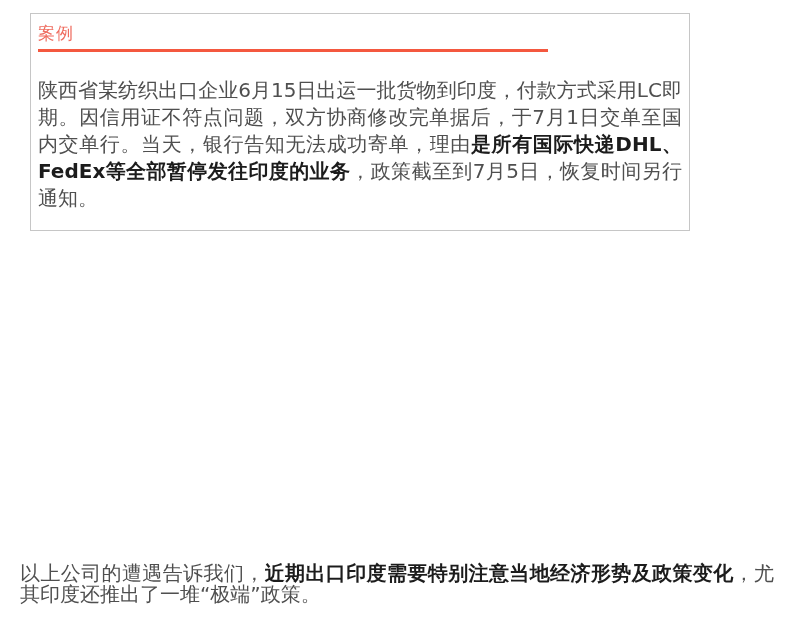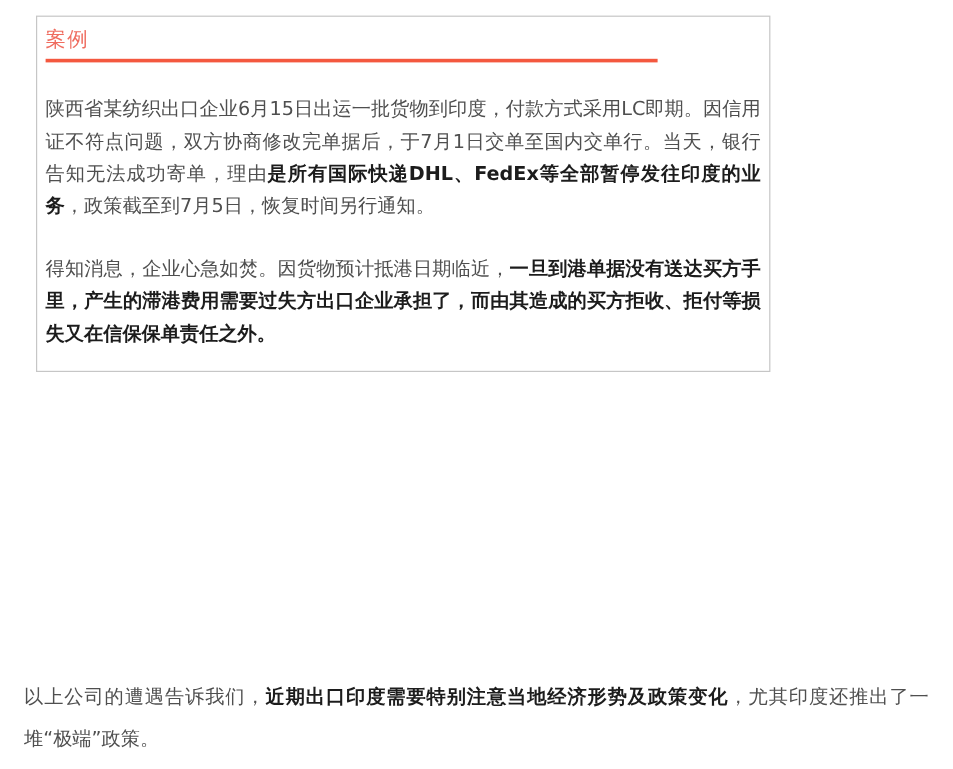--- a/index.html
+++ b/index.html
@@ -12,21 +12,21 @@
     position: relative;
     width: 794px;
     height: 641px;
     background: #ffffff;
     overflow: hidden;
   }
   .case-box {
     position: absolute;
     left: 30px;
     top: 13px;
-    width: 612px;
+    width: 660px;
     box-sizing: border-box;
     border: 1px solid var(--border_color, #c6c6c6);
     background: #ffffff;
     padding: 8px 7px 18px 7px;
   }
   .case-title {
     margin: 0;
     font-size: 17px;
     line-height: 22px;
     font-weight: 400;
@@ -34,51 +34,50 @@
     letter-spacing: 1px;
   }
   .title-underline {
     width: 510px;
     height: 3px;
     background: var(--rule_color, #f4583f);
     margin-top: 5px;
   }
   .case-paragraphs p {
     margin: 25px 0 0 0;
-    font-size: 16px;
+    font-size: 20px;
     line-height: 27px;
     color: var(--text_color, #4f4f4f);
     text-align: justify;
   }
   .outro {
     position: absolute;
     left: 20px;
     top: 563px;
     width: 754px;
     margin: 0;
-    font-size: 16px;
-    line-height: 35px;
+    font-size: 20px;
+    line-height: 21px;
     color: var(--text_color, #4f4f4f);
     text-align: justify;
   }
   .seg-bold {
     font-weight: 700;
     color: var(--bold_text_color, #1c1c1c);
   }
 </style>
 </head>
 <body>
 
 <div class="page">
 
   <section class="case-box">
     <h3 class="case-title">案例</h3>
     <div class="title-underline"></div>
 
     <div class="case-paragraphs">
       <p><span>陕西省某纺织出口企业6月15日出运一批货物到印度，付款方式采用LC即期。因信用证不符点问题，双方协商修改完单据后，于7月1日交单至国内交单行。当天，银行告知无法成功寄单，理由</span><span class="seg-bold">是所有国际快递DHL、FedEx等全部暂停发往印度的业务</span><span>，政策截至到7月5日，恢复时间另行通知。</span></p>
-      <p><span>得知消息，企业心急如焚。因货物预计抵港日期临近，</span><span class="seg-bold">一旦到港单据没有送达买方手里，产生的滞港费用需要过失方出口企业承担了，而由其造成的买方拒收、拒付等损失又在信保保单责任之外。</span></p>
     </div>
   </section>
 
   <p class="outro"><span>以上公司的遭遇告诉我们，</span><span class="seg-bold">近期出口印度需要特别注意当地经济形势及政策变化</span><span>，尤其印度还推出了一堆“极端”政策。</span></p>
 
 </div>
 
 </body></html>

